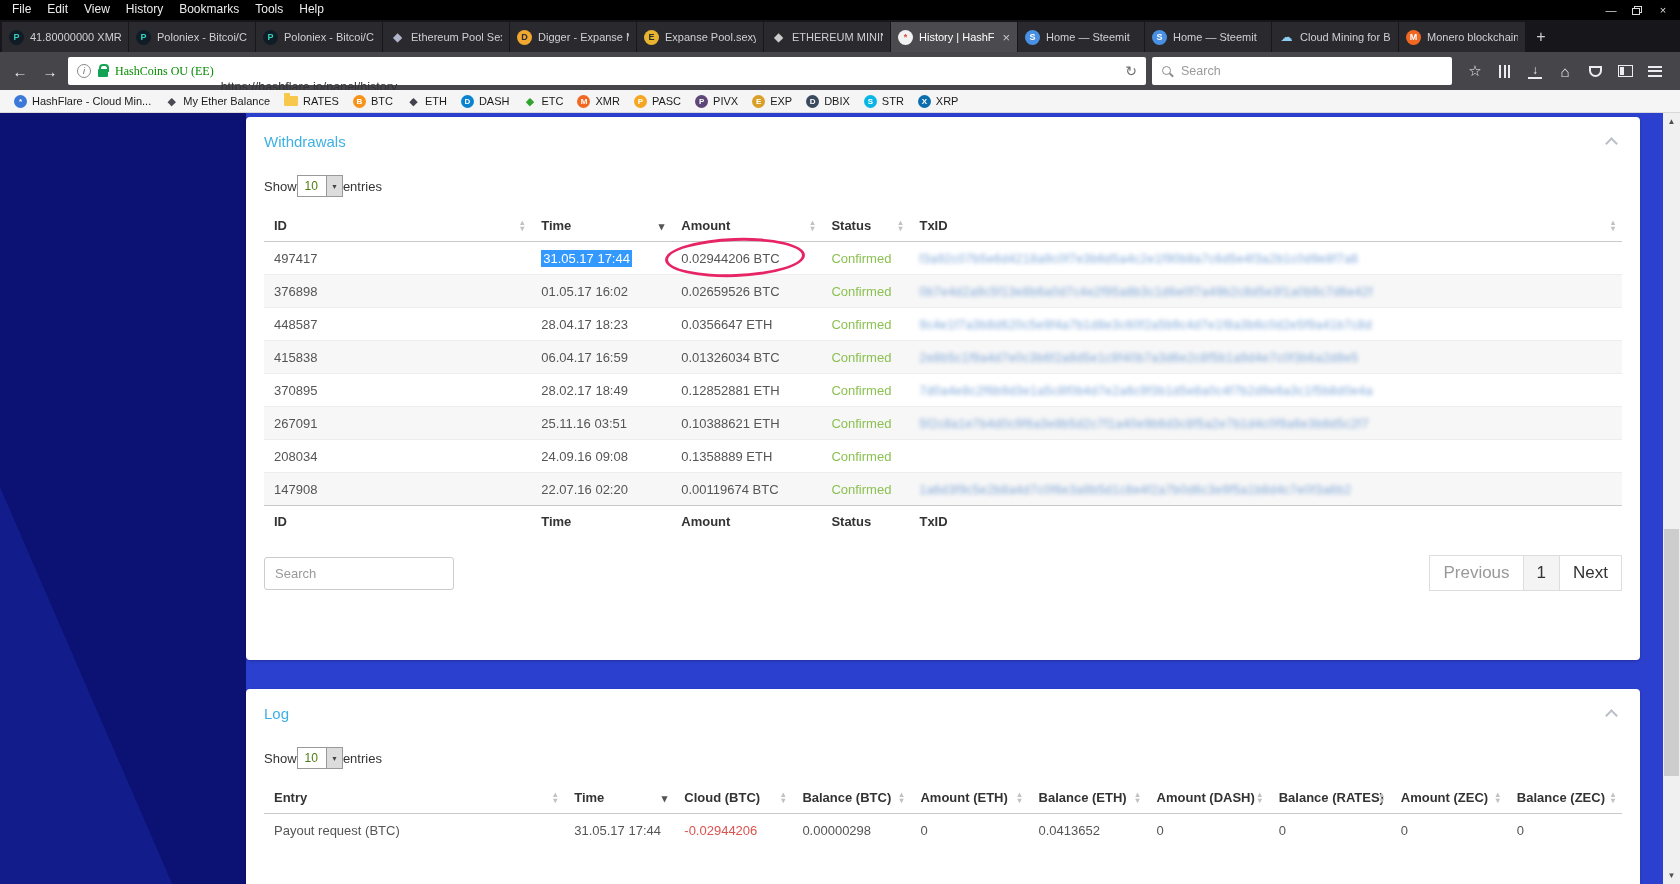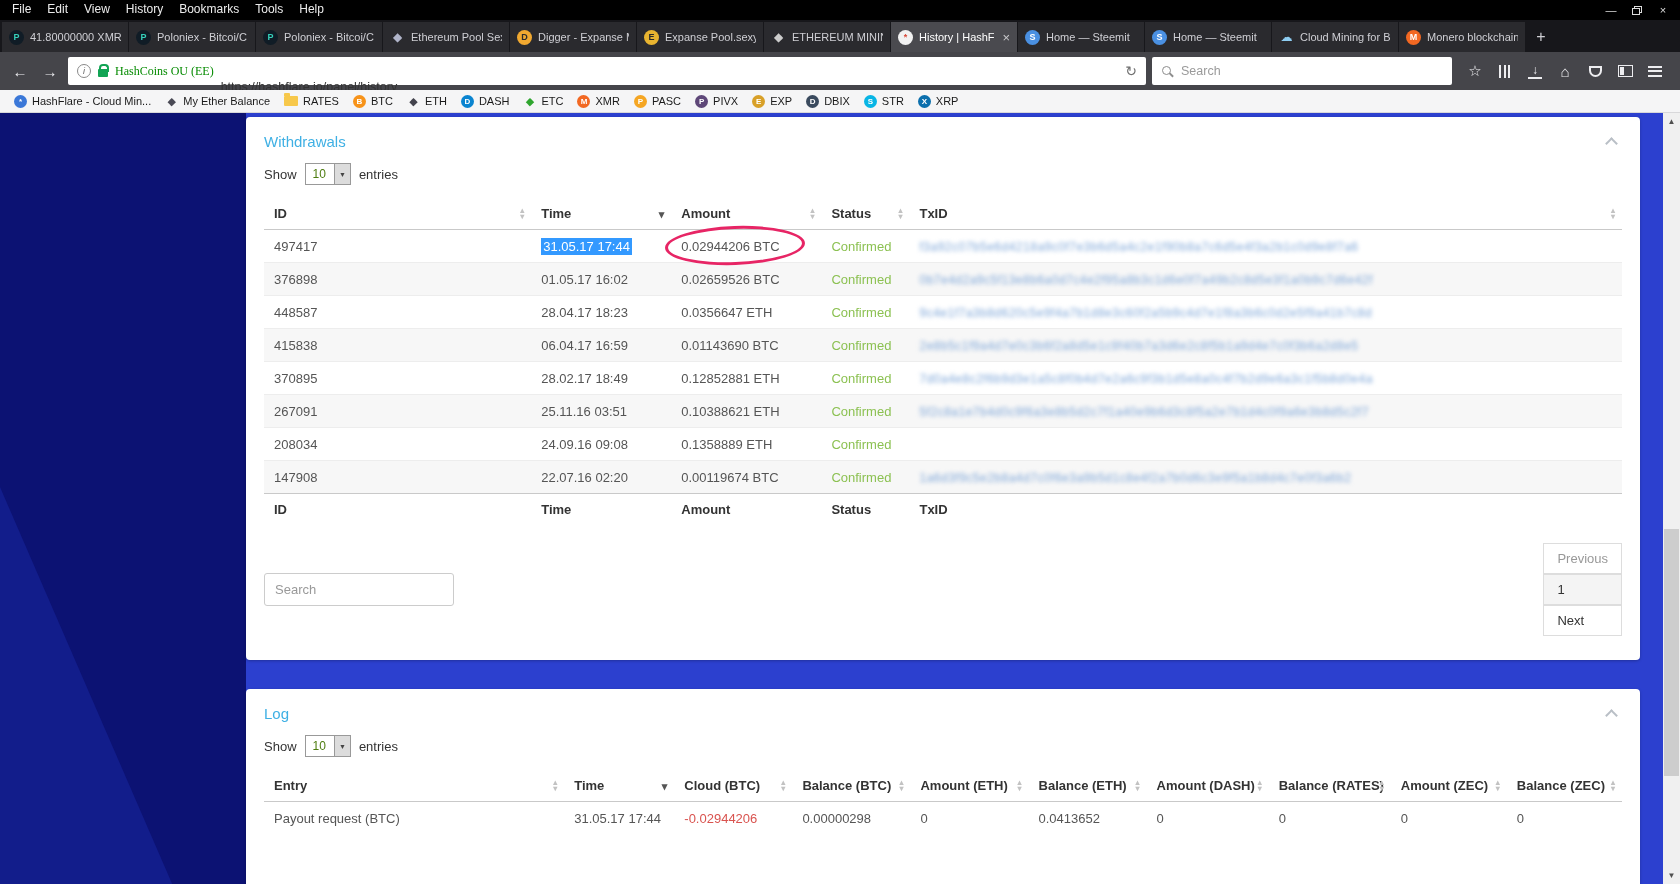--- a/index.html
+++ b/index.html
@@ -65,21 +65,21 @@
   .bg-dark { position:absolute; left:0; top:0; bottom:0; width:246px; background:var(--c-sidebar_background,#0c1273); }
   .bg-tri { position:absolute; left:0; top:330px; width:246px; height:441px; background:#18279e; clip-path:polygon(0 10%, 70% 100%, 0 100%); opacity:.55; }
   .page { position:absolute; left:0; top:0; right:17px; bottom:0; overflow:hidden; }
   .panel { position:absolute; left:246px; width:1394px; background:#fff; border-radius:4px; box-shadow:0 1px 3px rgba(0,0,0,.25); padding:16px 18px; }
   #withdrawals-panel { top:4px; height:543px; }
   #log-panel { top:576px; height:400px; }
   .panel-head { display:flex; justify-content:space-between; align-items:center; }
   .panel-title { color:var(--c-heading,#3fb0e4); font-size:15px; font-weight:normal; }
   .chev { width:9px; height:9px; border-top:2px solid #b9bfc6; border-right:2px solid #b9bfc6; transform:rotate(-45deg); margin:4px 6px 0 0; }
 
-  .show-row { margin-top:12px; height:24px; display:flex; align-items:center; gap:8px; font-size:13px; color:#333; }
+  .show-row { margin-top:24px; height:24px; display:flex; align-items:center; gap:0; font-size:13px; color:#333; }
   .select { display:inline-flex; align-items:center; height:22px; border:1px solid #999; background:#fff; }
   .select-value { padding:0 8px 0 7px; font-size:12px; color:#4d7c0f; }
   .select-arrow { width:16px; height:100%; background:#dcdcdc; border-left:1px solid #999; display:flex; align-items:center; justify-content:center; font-size:7px; color:#444; }
 
   table.data-table { width:100%; border-collapse:collapse; table-layout:fixed; font-size:13px; color:#555; margin-top:12px; }
   .data-table th { font-weight:bold; color:#333; text-align:left; padding:8px 10px; position:relative; white-space:nowrap; overflow:hidden; }
   .data-table thead th { border-bottom:1px solid #c9c9c9; }
   .data-table tfoot th { border-top:1px solid #c9c9c9; }
   .data-table td { padding:8px 10px; border-top:1px solid #ededed; white-space:nowrap; overflow:hidden; height:33px; }
   .data-table tbody tr:first-child td { border-top:none; }
@@ -91,21 +91,21 @@
   .status-text { color:var(--c-confirmed,#8cc152); }
   .txid-blur { filter:blur(2.3px); color:#7ea6d8; font-size:12px; letter-spacing:.5px; }
   .time-text.selected { background:var(--c-selection,#3399ff); color:#fff; padding:1px 2px; }
   .amount-cell { position:relative; overflow:visible !important; }
   .circle-annotation { position:absolute; left:-6px; top:-4px; width:140px; height:39px; border:3px solid var(--c-circle,#e72565); border-radius:50%; transform:rotate(-2deg); pointer-events:none; }
   .negative { color:var(--c-negative,#d9534f); }
 
   .bottom-row { margin-top:18px; display:flex; justify-content:space-between; align-items:center; }
   .search-input { width:190px; height:33px; border:1px solid #ccc; border-radius:3px; padding:0 10px; font-size:13px; color:#333; outline:none; font-family:"Liberation Sans",sans-serif; }
   .search-input::placeholder { color:#999; }
-  .paginate { display:flex; font-size:13px;flex-direction:column; }
+  .paginate { display:flex; font-size:17px; }
   .page-btn { padding:7px 13px; border:1px solid #ddd; background:#fff; color:#333; margin-left:-1px; cursor:default; }
   .page-btn.disabled { color:#999; }
   .page-btn.current { background:#f4f4f4; }
 
   
   .scrollbar { position:absolute; top:0; right:0; bottom:0; width:17px; background:#f0f0f0; }
   .sb-arrow { position:absolute; left:0; width:17px; height:17px; display:flex; align-items:center; justify-content:center; font-size:8px; color:#505050; background:#f0f0f0; }
   .sb-arrow.up { top:0; }
   .sb-arrow.down { bottom:0; }
   .sb-thumb { position:absolute; left:1px; right:1px; top:54%; height:32%; background:#cdcdcd; }
@@ -411,21 +411,21 @@
     <td><span class="cell-text id-text">448587</span></td>
     <td><span class="cell-text time-text">28.04.17 18:23</span></td>
     <td class="amount-cell"><span class="cell-text amount-text">0.0356647 ETH</span></td>
     <td><span class="status-text">Confirmed</span></td>
     <td><span class="txid-blur">9c4e1f7a3b8d620c5e9f4a7b1d8e3c60f2a5b9c4d7e1f8a3b6c0d2e5f9a41b7c8d</span></td>
   </tr>
 
   <tr class="table-row">
     <td><span class="cell-text id-text">415838</span></td>
     <td><span class="cell-text time-text">06.04.17 16:59</span></td>
-    <td class="amount-cell"><span class="cell-text amount-text">0.01143690 BTC</span></td>
+    <td class="amount-cell"><span class="cell-text amount-text">0.01326034 BTC</span></td>
     <td><span class="status-text">Confirmed</span></td>
     <td><span class="txid-blur">2e8b5c1f9a4d7e0c3b6f2a8d5e1c9f40b7a3d6e2c8f5b1a9d4e7c0f3b6a2d8e5</span></td>
   </tr>
 
   <tr class="table-row">
     <td><span class="cell-text id-text">370895</span></td>
     <td><span class="cell-text time-text">28.02.17 18:49</span></td>
     <td class="amount-cell"><span class="cell-text amount-text">0.12852881 ETH</span></td>
     <td><span class="status-text">Confirmed</span></td>
     <td><span class="txid-blur">7d0a4e8c2f6b9d3e1a5c8f0b4d7e2a6c9f3b1d5e8a0c4f7b2d9e6a3c1f5b8d0e4a</span></td>

